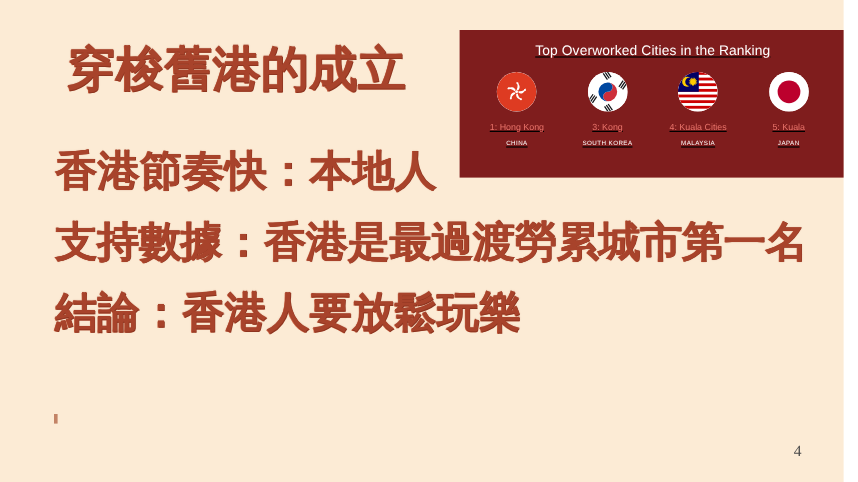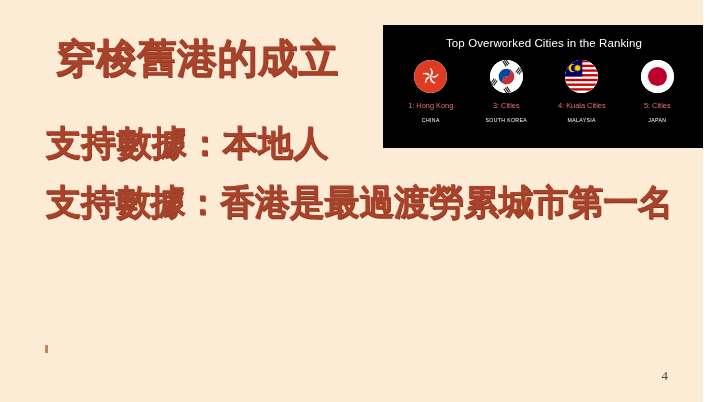--- a/index.html
+++ b/index.html
@@ -78,21 +78,21 @@
     font-family: "Liberation Serif", serif;
   }
 
   
   #ranking-panel {
     position: absolute;
     left: 383px;
     top: 25px;
     width: 322px;
     height: 123px;
-    background: #000000;
+    background: #7f1d1d;
     box-sizing: border-box;
     padding: 8px 6px 6px 6px;
     text-decoration: underline;
   }
 
   #panel-title {
     color: #FFFFFF;
     font-size: 11.5px;
     text-align: center;
     letter-spacing: 0.1px;
@@ -147,25 +147,26 @@
 </style>
 </head>
 <body>
 
 <div id="slide">
 
   <div class="text-col">
 
     <div id="heading" class="brush">穿梭舊港的成立</div>
 
-    <div id="line-1" class="brush body-line">支持數據：本地人</div>
+    <div id="line-1" class="brush body-line">香港節奏快：本地人</div>
 
 
     <div id="line-3" class="brush body-line">支持數據：香港是最過渡勞累城市第一名</div>
 
+    <div id="line-4" class="brush body-line">結論：香港人要放鬆玩樂</div>
   </div>
 
   <div class="tiny-mark"></div>
 
   <div id="page-number">4</div>
 
   <div id="ranking-panel">
 
     <div id="panel-title">Top Overworked Cities in the Ranking</div>
 
@@ -230,21 +231,21 @@
                 <rect x="2.0" y="12.8" width="7.6" height="1.25"></rect>
               </g>
               <g transform="rotate(124 20 20)">
                 <rect x="2.0" y="8.4" width="7.6" height="1.25"></rect>
                 <rect x="2.0" y="10.6" width="7.6" height="1.25"></rect>
                 <rect x="2.0" y="12.8" width="7.6" height="1.25"></rect>
               </g>
             </g>
           </svg>
         </div>
-        <div class="city-label">3: Cities</div>
+        <div class="city-label">3: Kong</div>
         <div class="country-label">SOUTH KOREA</div>
       </div>
 
       <div class="city">
         <div class="flag">
           <svg viewBox="0 0 40 40">
             <rect x="0" y="0" width="40" height="40" fill="#FFFFFF"></rect>
             <g fill="#CC0001">
               <rect x="0" y="0" width="40" height="2.85"></rect>
               <rect x="0" y="5.7" width="40" height="2.85"></rect>
@@ -270,19 +271,19 @@
         <div class="country-label">MALAYSIA</div>
       </div>
 
       <div class="city">
         <div class="flag">
           <svg viewBox="0 0 40 40">
             <rect x="0" y="0" width="40" height="40" fill="#FFFFFF"></rect>
             <circle cx="20" cy="20" r="11.5" fill="#BC002D"></circle>
           </svg>
         </div>
-        <div class="city-label">5: Cities</div>
+        <div class="city-label">5: Kuala</div>
         <div class="country-label">JAPAN</div>
       </div>
 
     </div>
   </div>
 </div>
 
 </body></html>

